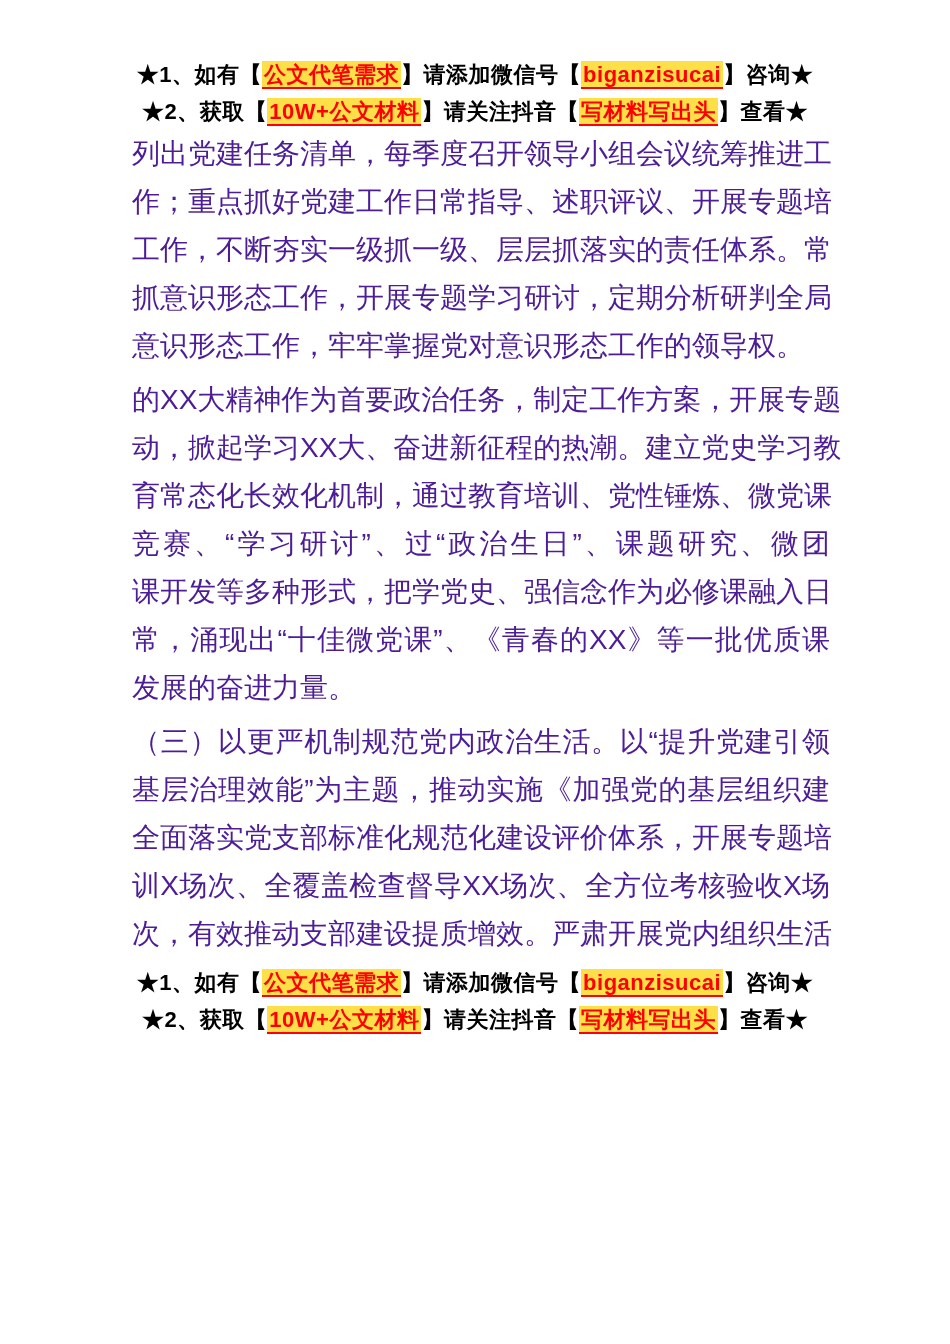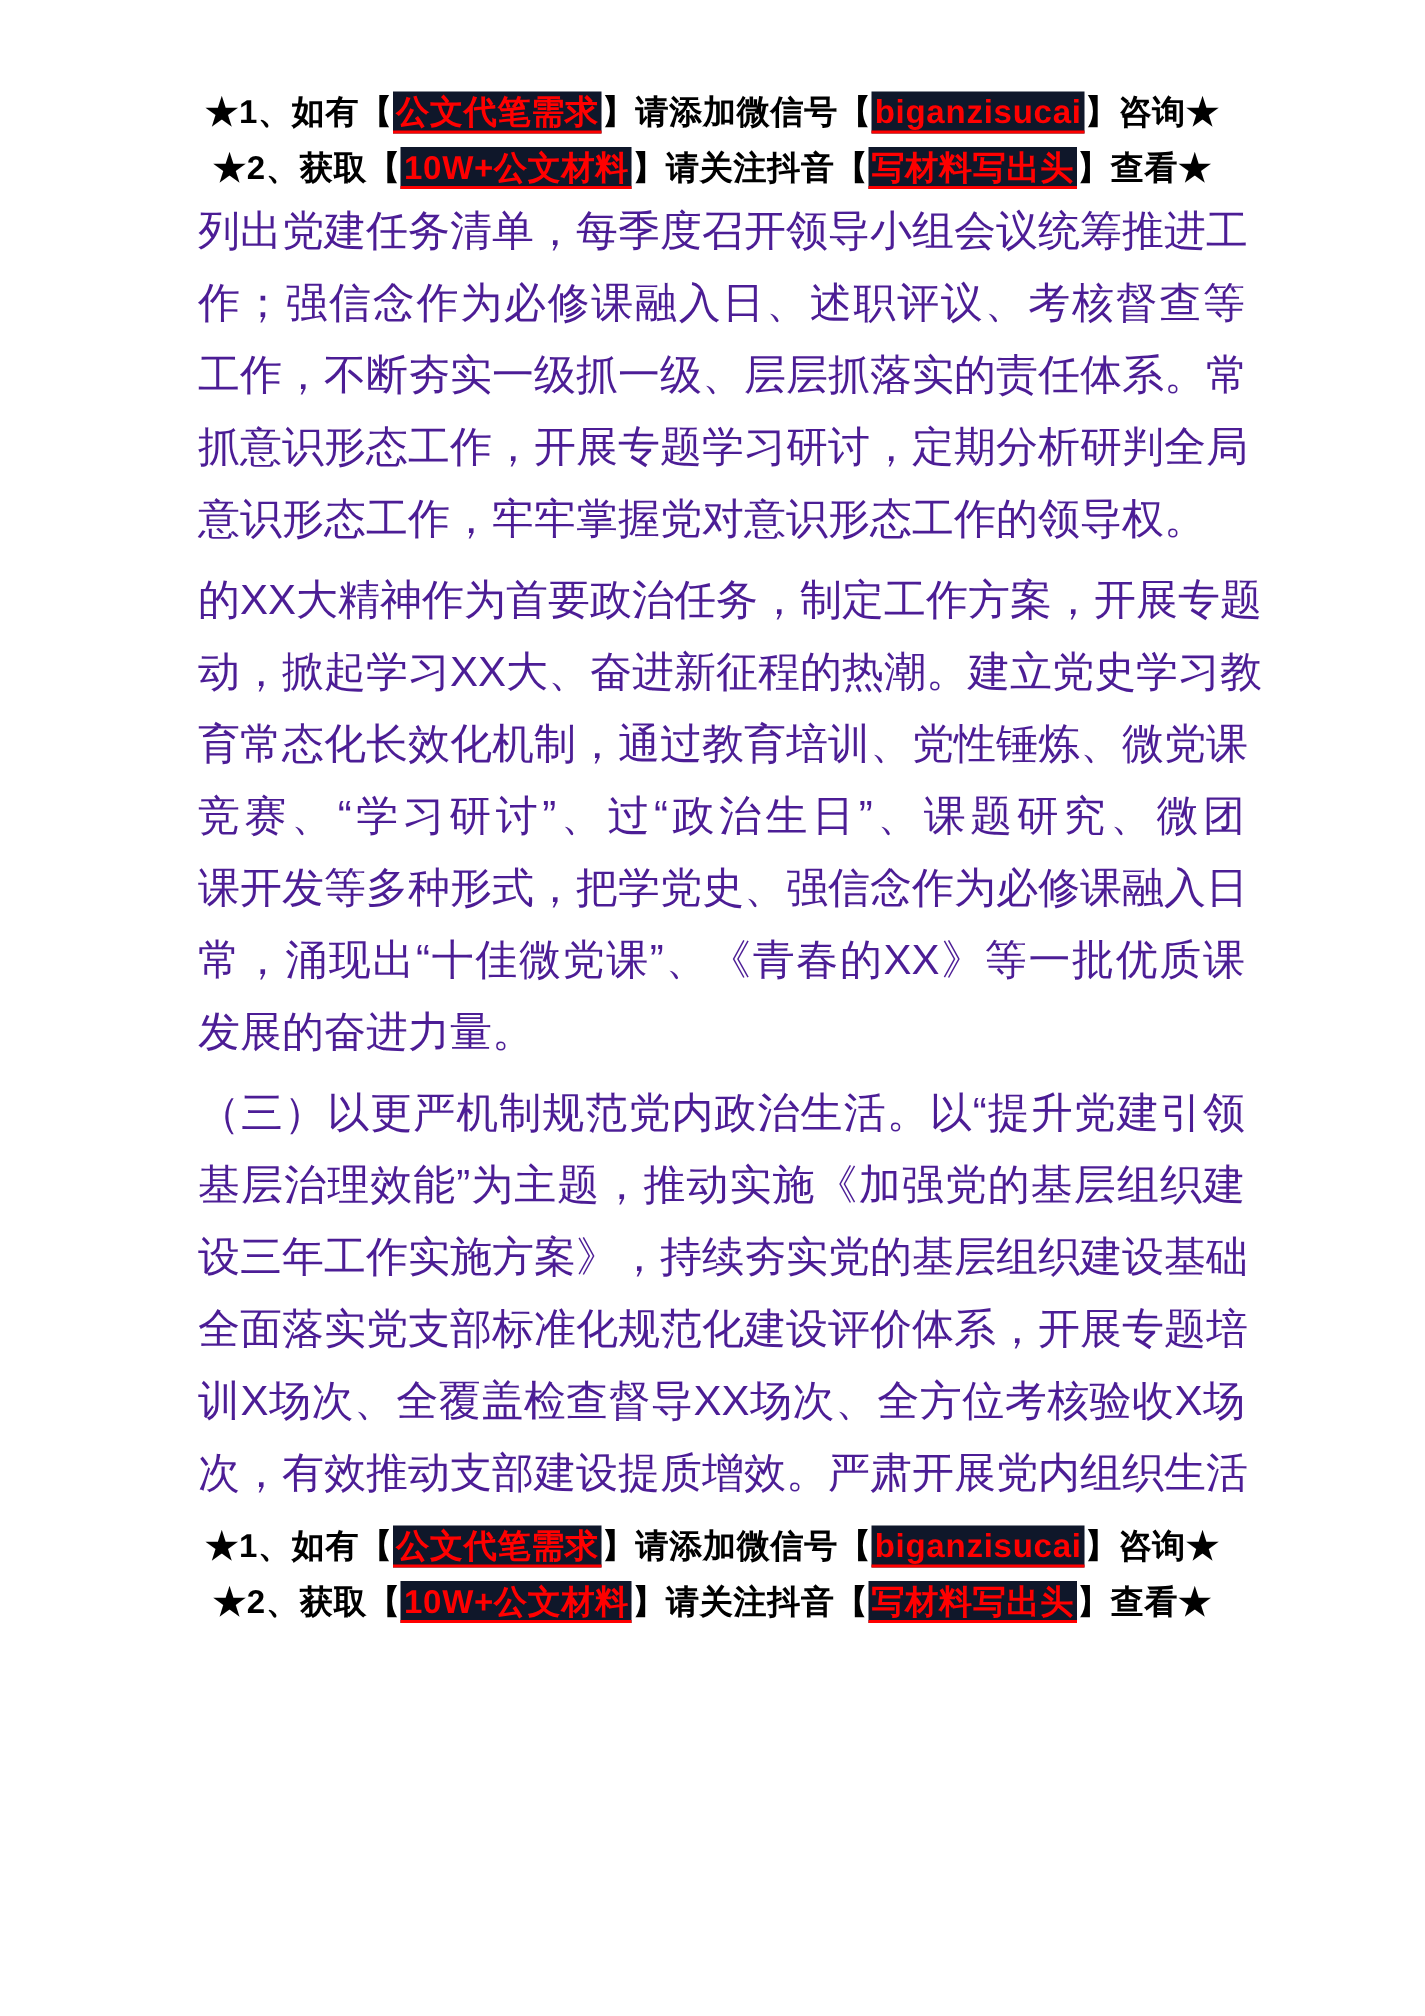--- a/index.html
+++ b/index.html
@@ -20,21 +20,21 @@
     font-weight: bold;
     font-size: 22px;
     line-height: 37px;
     color: #000000;
     letter-spacing: 0.5px;
   }
   .banner-top { padding-top: 56px; }
   .banner-bottom { margin-top: 6px; }
   .banner .seg-highlight {
     color: #ff0000;
-    background: #0f172a;
+    background: #fde047;
     border-bottom: 2px solid #ff0000;
     padding: 1px 2px 0 2px;
   }
   .banner .seg-underline {
     text-underline-offset: 3px;
   }
   .banner .seg-plain { }
   .document-body {
     width: 698px;
     margin-left: 132px;
@@ -58,38 +58,37 @@
 <body>
 
 <div class="banner banner-top">
     <div class="banner-line"><span class="seg-plain">★1、如有【</span><span class="seg-highlight">公文代笔需求</span><span class="seg-plain">】请</span><span class="seg-underline">添加</span><span class="seg-plain">微信号【</span><span class="seg-highlight">biganzisucai</span><span class="seg-plain">】咨询★</span></div>
     <div class="banner-line"><span class="seg-plain">★2、获取【</span><span class="seg-highlight">10W+公文材料</span><span class="seg-plain">】请</span><span class="seg-underline">关注</span><span class="seg-plain">抖音【</span><span class="seg-highlight">写材料写出头</span><span class="seg-plain">】查看★</span></div>
   </div>
 
 <div class="document-body">
     <div class="para">
       <div class="body-line">列出党建任务清单，每季度召开领导小组会议统筹推进工</div>
-      <div class="body-line">作；强信念作为必修课融入日、述职评议、考核督查等</div>
+      <div class="body-line">作；重点抓好党建工作日常指导、述职评议、开展专题培</div>
       <div class="body-line">工作，不断夯实一级抓一级、层层抓落实的责任体系。常</div>
       <div class="body-line">抓意识形态工作，开展专题学习研讨，定期分析研判全局</div>
       <div class="body-line last-line">意识形态工作，牢牢掌握党对意识形态工作的领导权。</div>
     </div>
     <div class="para">
       <div class="body-line">的XX大精神作为首要政治任务，制定工作方案，开展专题</div>
       <div class="body-line">动，掀起学习XX大、奋进新征程的热潮。建立党史学习教</div>
       <div class="body-line">育常态化长效化机制，通过教育培训、党性锤炼、微党课</div>
       <div class="body-line">竞赛、“学习研讨”、过“政治生日”、课题研究、微团</div>
       <div class="body-line">课开发等多种形式，把学党史、强信念作为必修课融入日</div>
       <div class="body-line">常，涌现出“十佳微党课”、《青春的XX》等一批优质课</div>
       <div class="body-line last-line">发展的奋进力量。</div>
     </div>
     <div class="para">
       <div class="body-line">（三）以更严机制规范党内政治生活。以“提升党建引领</div>
       <div class="body-line">基层治理效能”为主题，推动实施《加强党的基层组织建</div>
-      <div class="body-line">设三年工作实施方案》，持续夯实党的基层组织建设基础</div>
       <div class="body-line">全面落实党支部标准化规范化建设评价体系，开展专题培</div>
       <div class="body-line">训X场次、全覆盖检查督导XX场次、全方位考核验收X场</div>
       <div class="body-line">次，有效推动支部建设提质增效。严肃开展党内组织生活</div>
     </div>
   </div>
 
 <div class="banner banner-bottom">
     <div class="banner-line"><span class="seg-plain">★1、如有【</span><span class="seg-highlight">公文代笔需求</span><span class="seg-plain">】请</span><span class="seg-underline">添加</span><span class="seg-plain">微信号【</span><span class="seg-highlight">biganzisucai</span><span class="seg-plain">】咨询★</span></div>
     <div class="banner-line"><span class="seg-plain">★2、获取【</span><span class="seg-highlight">10W+公文材料</span><span class="seg-plain">】请</span><span class="seg-underline">关注</span><span class="seg-plain">抖音【</span><span class="seg-highlight">写材料写出头</span><span class="seg-plain">】查看★</span></div>
   </div>

